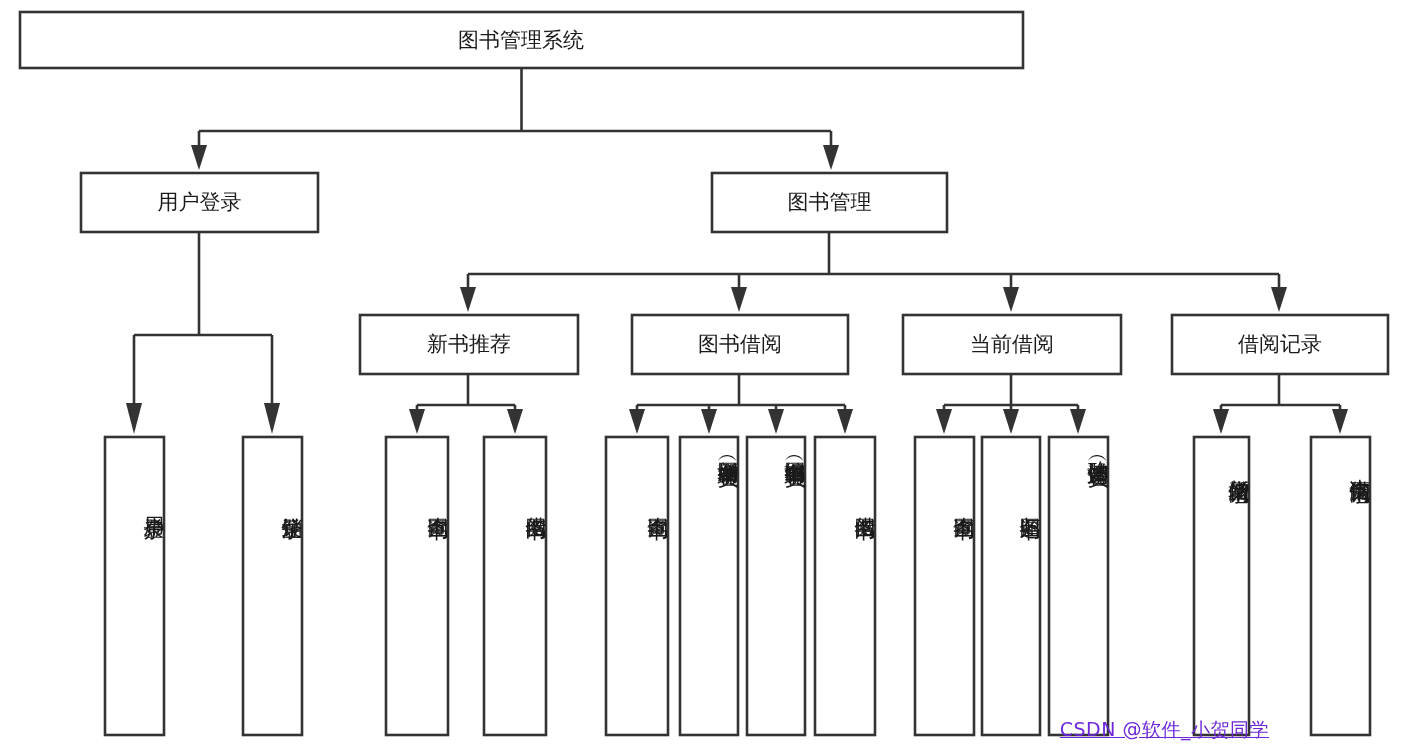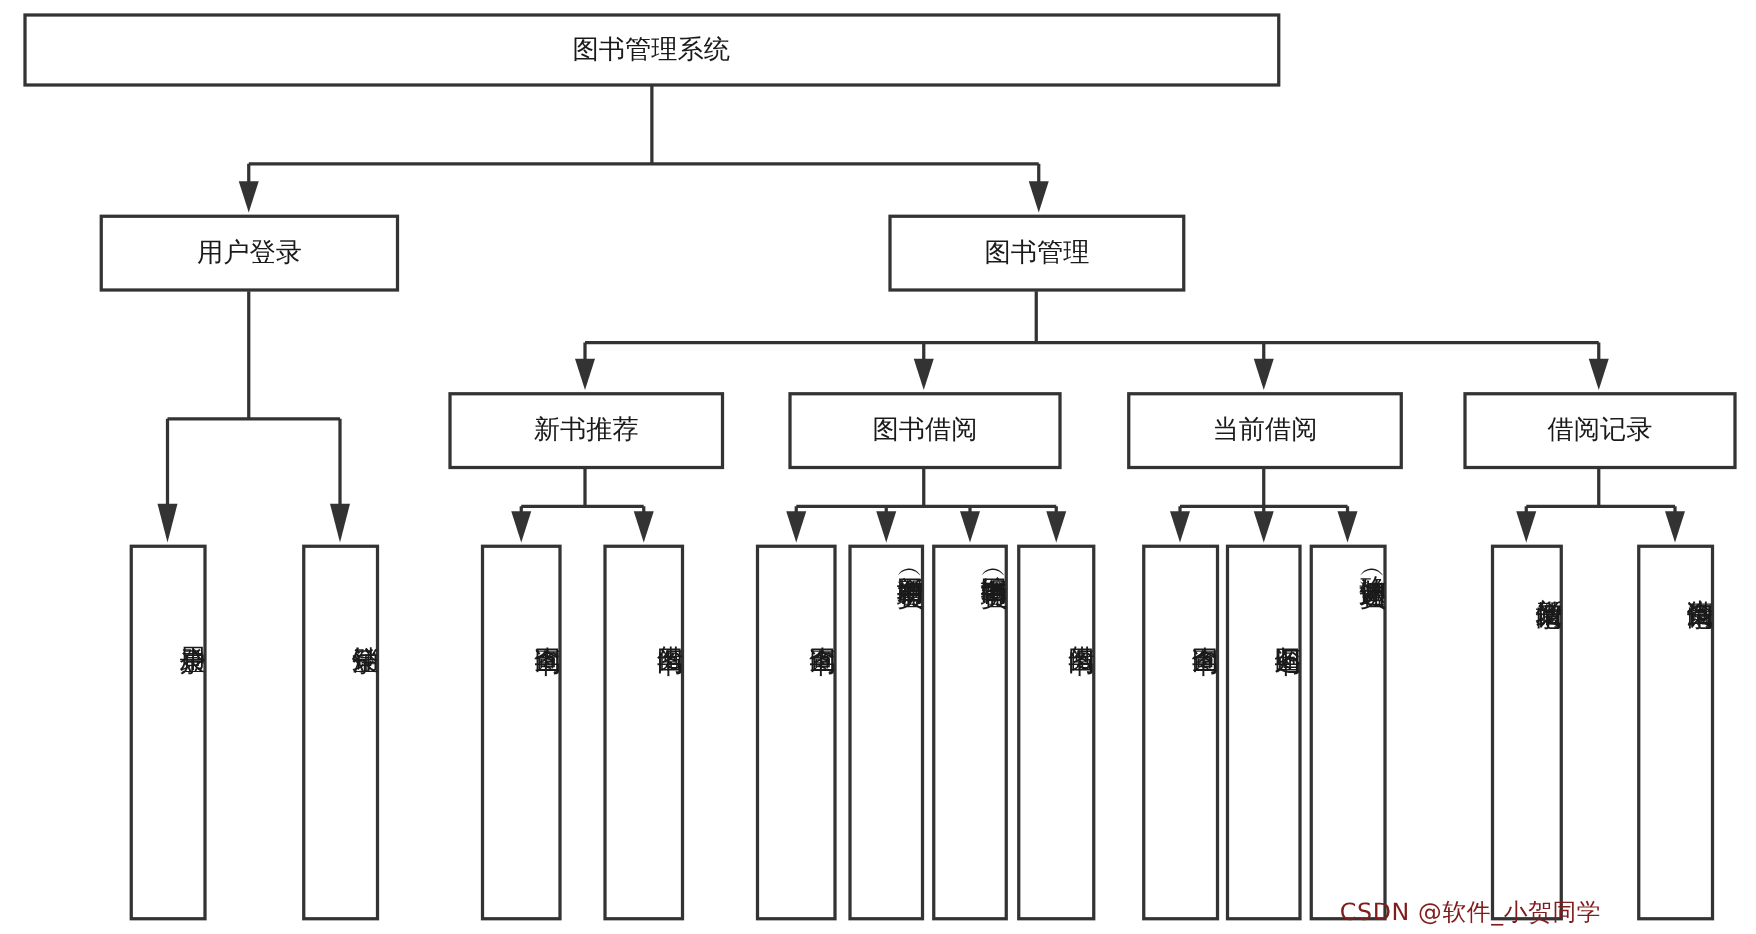--- a/index.html
+++ b/index.html
@@ -58,27 +58,28 @@
     color: #1a1a1a;
     letter-spacing: 1px;
     display: flex;
     align-items: flex-start;
     justify-content: center;
     white-space: nowrap;
     pointer-events: none;
   }
   .watermark {
     position: absolute;
-    right: 8px;
+    right: 20px;
     bottom: 4px;
     font-family: "DejaVu Sans", "Liberation Sans", sans-serif;
     font-size: 19px;
-    color: #7f1d1d;
+    color: #6d28d9;
     white-space: nowrap;
     letter-spacing: 0.5px;
+    text-decoration: underline;
   }
 </style>
 </head>
 <body>
 
 <div id="diagram-root">
 
   <svg class="flow" viewBox="0 0 1405 747" xmlns="http://www.w3.org/2000/svg">
 
     <g>

